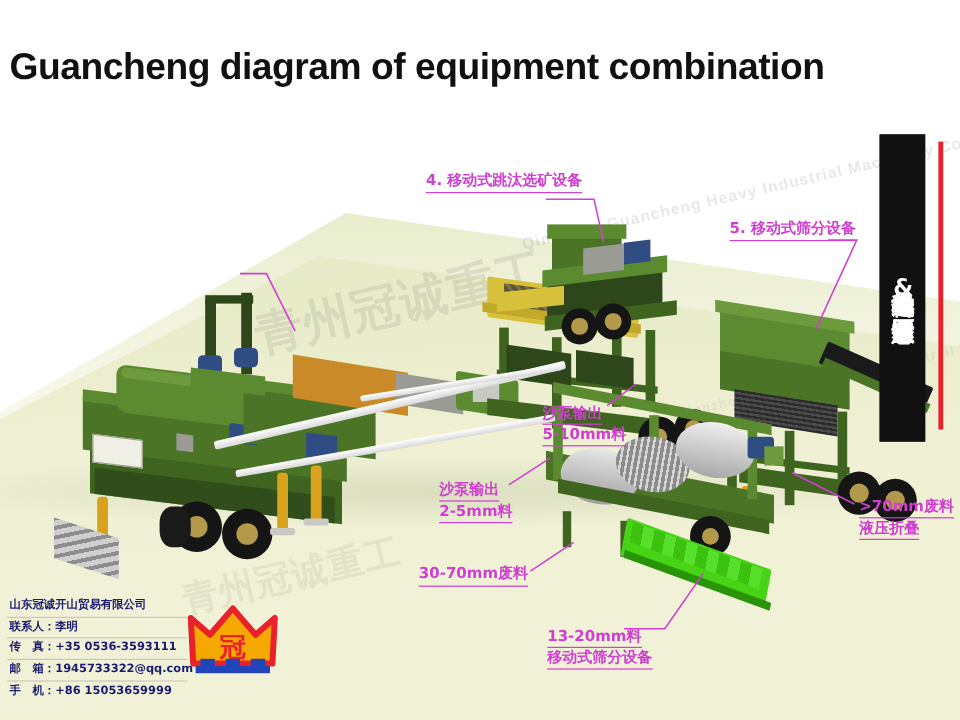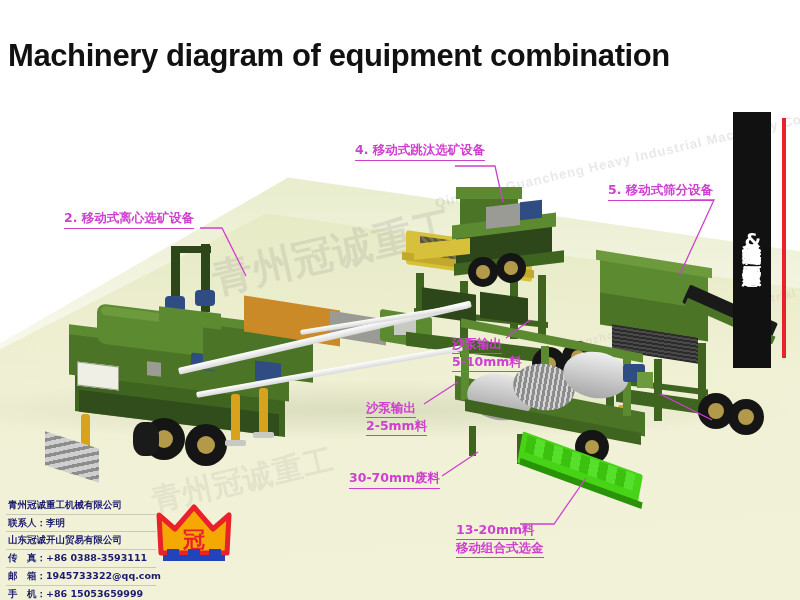--- a/index.html
+++ b/index.html
@@ -255,44 +255,41 @@
     <div class="blk lime" style="left:0px;top:0px;width:120px;height:34px;transform:skewY(20deg) skewX(-10deg);border-radius:2px;"></div>
     <div class="blk" style="left:6px;top:2px;width:108px;height:18px;transform:skewY(20deg) skewX(-10deg);
                 background:repeating-linear-gradient(90deg,#3cc10f 0 9px,#56e02c 9px 18px);"></div>
     <div class="blk" style="left:0px;top:28px;width:122px;height:7px;transform:skewY(20deg) skewX(-10deg);background:#2a9409;"></div>
   </div>
 
   <div class="pipe" style="left:178px;top:368px;width:300px;height:7px;transform:rotate(-13deg);"></div>
   <div class="pipe" style="left:196px;top:392px;width:270px;height:6px;transform:rotate(-10deg);"></div>
   <div class="pipe" style="left:300px;top:330px;width:170px;height:5px;transform:rotate(-9deg);"></div>
 
-  <div class="title">Machinery diagram of equipment combination</div>
+  <div class="title">Guancheng diagram of equipment combination</div>
 
   <div class="vbanner">
     <span>移动组合式选金&amp;宝石设备示意图</span>
   </div>
   <div class="redline"></div>
 
   <div class="lbl" style="left:355px;top:142px;">
     <span class="u">4. 移动式跳汰选矿设备</span>
   </div>
   <svg style="position:absolute;left:455px;top:160px;width:70px;height:70px;overflow:visible;">
     <polyline points="0,6 40,6 48,42" fill="none" stroke="#cf3fd0" stroke-width="1.3"></polyline>
   </svg>
 
   <div class="lbl" style="left:608px;top:182px;">
     <span class="u">5. 移动式筛分设备</span>
   </div>
   <svg style="position:absolute;left:690px;top:196px;width:80px;height:90px;overflow:visible;">
     <polyline points="0,4 24,4 -10,78" fill="none" stroke="#cf3fd0" stroke-width="1.3"></polyline>
   </svg>
 
-  <div class="lbl" style="left:64px;top:210px;">
-    <span class="u">2. 移动式离心选矿设备</span>
-  </div>
   <svg style="position:absolute;left:200px;top:224px;width:80px;height:80px;overflow:visible;">
     <polyline points="0,4 22,4 46,52" fill="none" stroke="#cf3fd0" stroke-width="1.3"></polyline>
   </svg>
 
   <div class="lbl" style="left:452px;top:336px;">
     <span class="u2">沙泵输出</span>
     <span class="u2">5-10mm料</span>
   </div>
   <svg style="position:absolute;left:506px;top:320px;width:60px;height:40px;overflow:visible;">
     <polyline points="0,18 24,0" fill="none" stroke="#cf3fd0" stroke-width="1.3"></polyline>
@@ -306,37 +303,40 @@
     <polyline points="0,22 34,0" fill="none" stroke="#cf3fd0" stroke-width="1.3"></polyline>
   </svg>
 
   <div class="lbl" style="left:349px;top:470px;">
     <span class="u">30-70mm废料</span>
   </div>
   <svg style="position:absolute;left:442px;top:452px;width:80px;height:40px;overflow:visible;">
     <polyline points="0,24 36,0" fill="none" stroke="#cf3fd0" stroke-width="1.3"></polyline>
   </svg>
 
+  <div class="lbl" style="left:716px;top:414px;">
+    <span class="u2">&gt;70mm废料</span>
+    <span class="u2">液压折叠</span>
+  </div>
   <svg style="position:absolute;left:660px;top:394px;width:70px;height:40px;overflow:visible;">
     <polyline points="0,0 52,26" fill="none" stroke="#cf3fd0" stroke-width="1.3"></polyline>
   </svg>
 
   <div class="lbl" style="left:456px;top:522px;">
     <span class="u2">13-20mm料</span>
-    <span class="u2">移动组合式选金</span>
+    <span class="u2">移动式筛分设备</span>
   </div>
   <svg style="position:absolute;left:520px;top:478px;width:90px;height:54px;overflow:visible;">
     <polyline points="0,46 34,46 66,0" fill="none" stroke="#cf3fd0" stroke-width="1.3"></polyline>
   </svg>
 
   <div class="infobox">
-    <div class="row">青州冠诚重工机械有限公司</div>
+    <div class="row">山东冠诚开山贸易有限公司</div>
     <div class="row">联系人：李明</div>
-    <div class="row">山东冠诚开山贸易有限公司</div>
-    <div class="row">传　真：+86  0388-3593111</div>
+    <div class="row">传　真：+35  0536-3593111</div>
     <div class="row">邮　箱：1945733322@qq.com</div>
     <div class="row">手　机：+86  15053659999</div>
   </div>
 
   <svg class="logo" viewBox="0 0 78 62">
     <path d="M6,50 L4,12 L20,26 L39,4 L58,26 L74,12 L72,50 Z" fill="#f5a800" stroke="#e8212b" stroke-width="5" stroke-linejoin="round"></path>
     <text x="39" y="44" font-size="22" font-weight="bold" fill="#e8212b" text-anchor="middle" font-family="DejaVu Serif, serif">冠</text>
     <rect x="8" y="52" width="62" height="6" fill="#2244bb"></rect>
     <rect x="12" y="46" width="12" height="8" fill="#2244bb"></rect>
     <rect x="33" y="46" width="12" height="8" fill="#2244bb"></rect>

